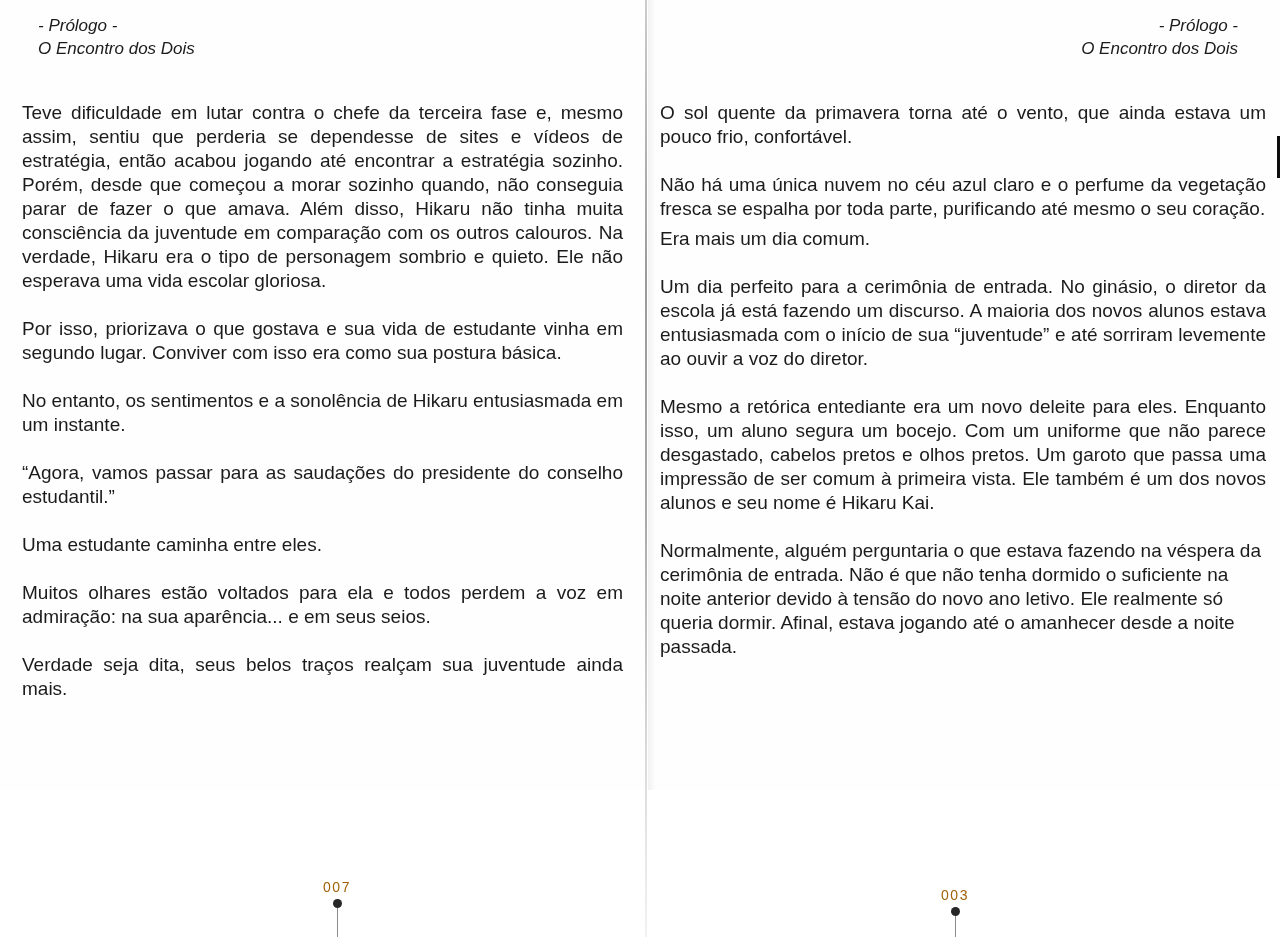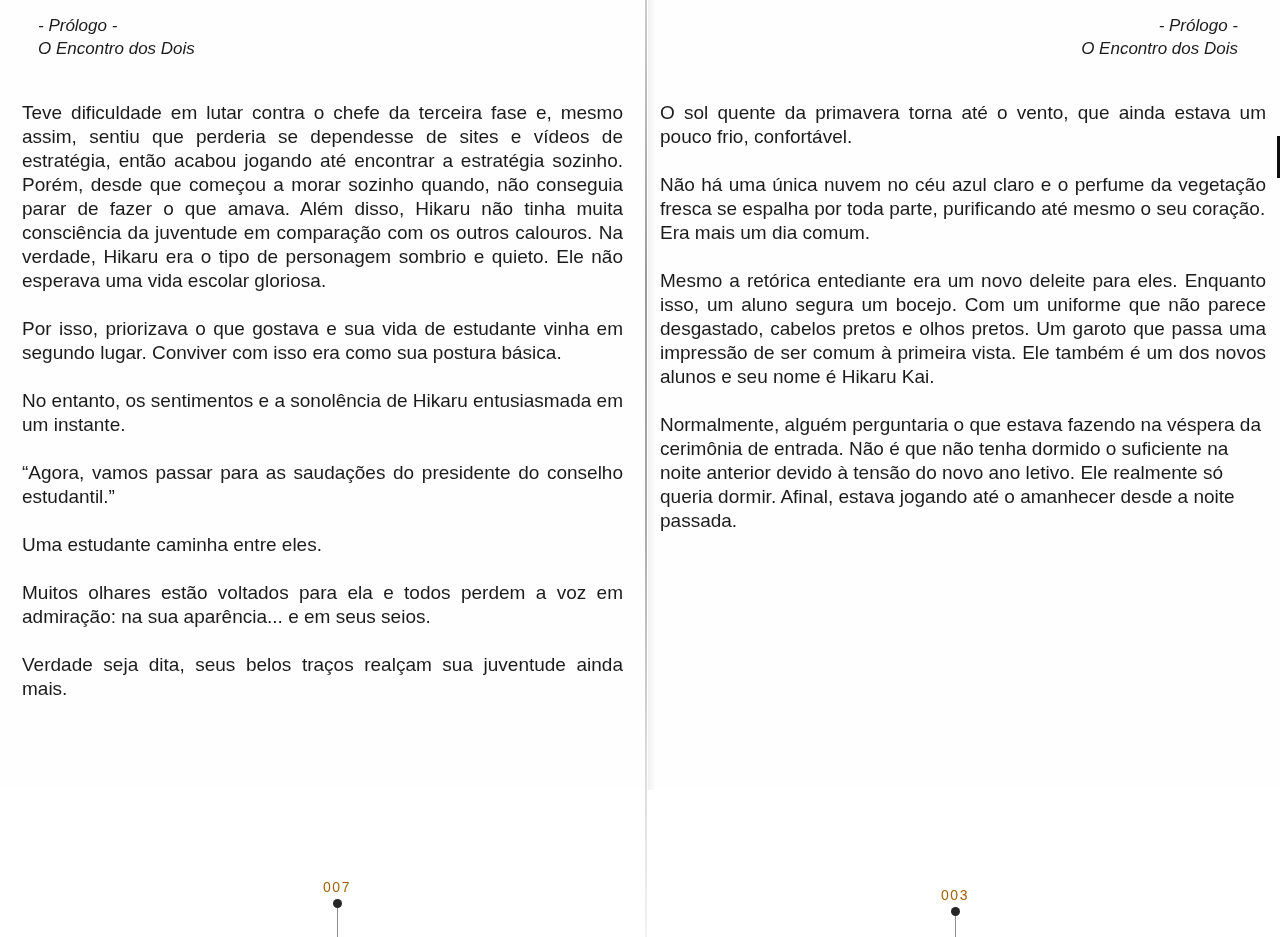--- a/index.html
+++ b/index.html
@@ -41,21 +41,21 @@
   .page-text{
     margin-top:41px;
     font-size:19px;
     line-height:24px;
   }
   .page-text p{
     margin:24px 0 0;
     text-align:justify;
   }
   .page-text p:first-child,
-  .page-text p.tight{margin-top:0;}
+  .page-text p.tight{margin-top:6px;}
   .page-text p.align-left{text-align:left;}
   .page-marker{
     position:absolute;bottom:0;width:60px;
     display:flex;flex-direction:column;align-items:center;
   }
   .marker-left{left:307px;top:879px;}
   .marker-right{left:925px;top:887px;}
   .marker-number{
     font-size:14px;line-height:16px;
     letter-spacing:1.5px;
@@ -100,20 +100,21 @@
 
   <section class="page page-right">
     <div class="header">
       <div>- Prólogo -</div>
       <div>O Encontro dos Dois</div>
     </div>
     <div class="page-text">
         <p>O sol quente da primavera torna até o vento, que ainda estava um pouco frio, confortável.</p>
         <p>Não há uma única nuvem no céu azul claro e o perfume da vegetação fresca se espalha por toda parte, purificando até mesmo o seu coração.</p>
         <p class="align-left tight">Era mais um dia comum.</p>
+        <p>Um dia perfeito para a cerimônia de entrada. No ginásio, o diretor da escola já está fazendo um discurso. A maioria dos novos alunos estava entusiasmada com o início de sua “juventude” e até sorriram levemente ao ouvir a voz do diretor.</p>
         <p>Mesmo a retórica entediante era um novo deleite para eles. Enquanto isso, um aluno segura um bocejo. Com um uniforme que não parece desgastado, cabelos pretos e olhos pretos. Um garoto que passa uma impressão de ser comum à primeira vista. Ele também é um dos novos alunos e seu nome é Hikaru Kai.</p>
         <p class="align-left">Normalmente, alguém perguntaria o que estava fazendo na véspera da cerimônia de entrada. Não é que não tenha dormido o suficiente na noite anterior devido à tensão do novo ano letivo. Ele realmente só queria dormir. Afinal, estava jogando até o amanhecer desde a noite passada.</p>
       </div>
   </section>
 
   <div class="page-marker marker-left">
     <div class="marker-number">007</div>
     <div class="marker-dot"></div>
     <div class="marker-line"></div>
   </div>

